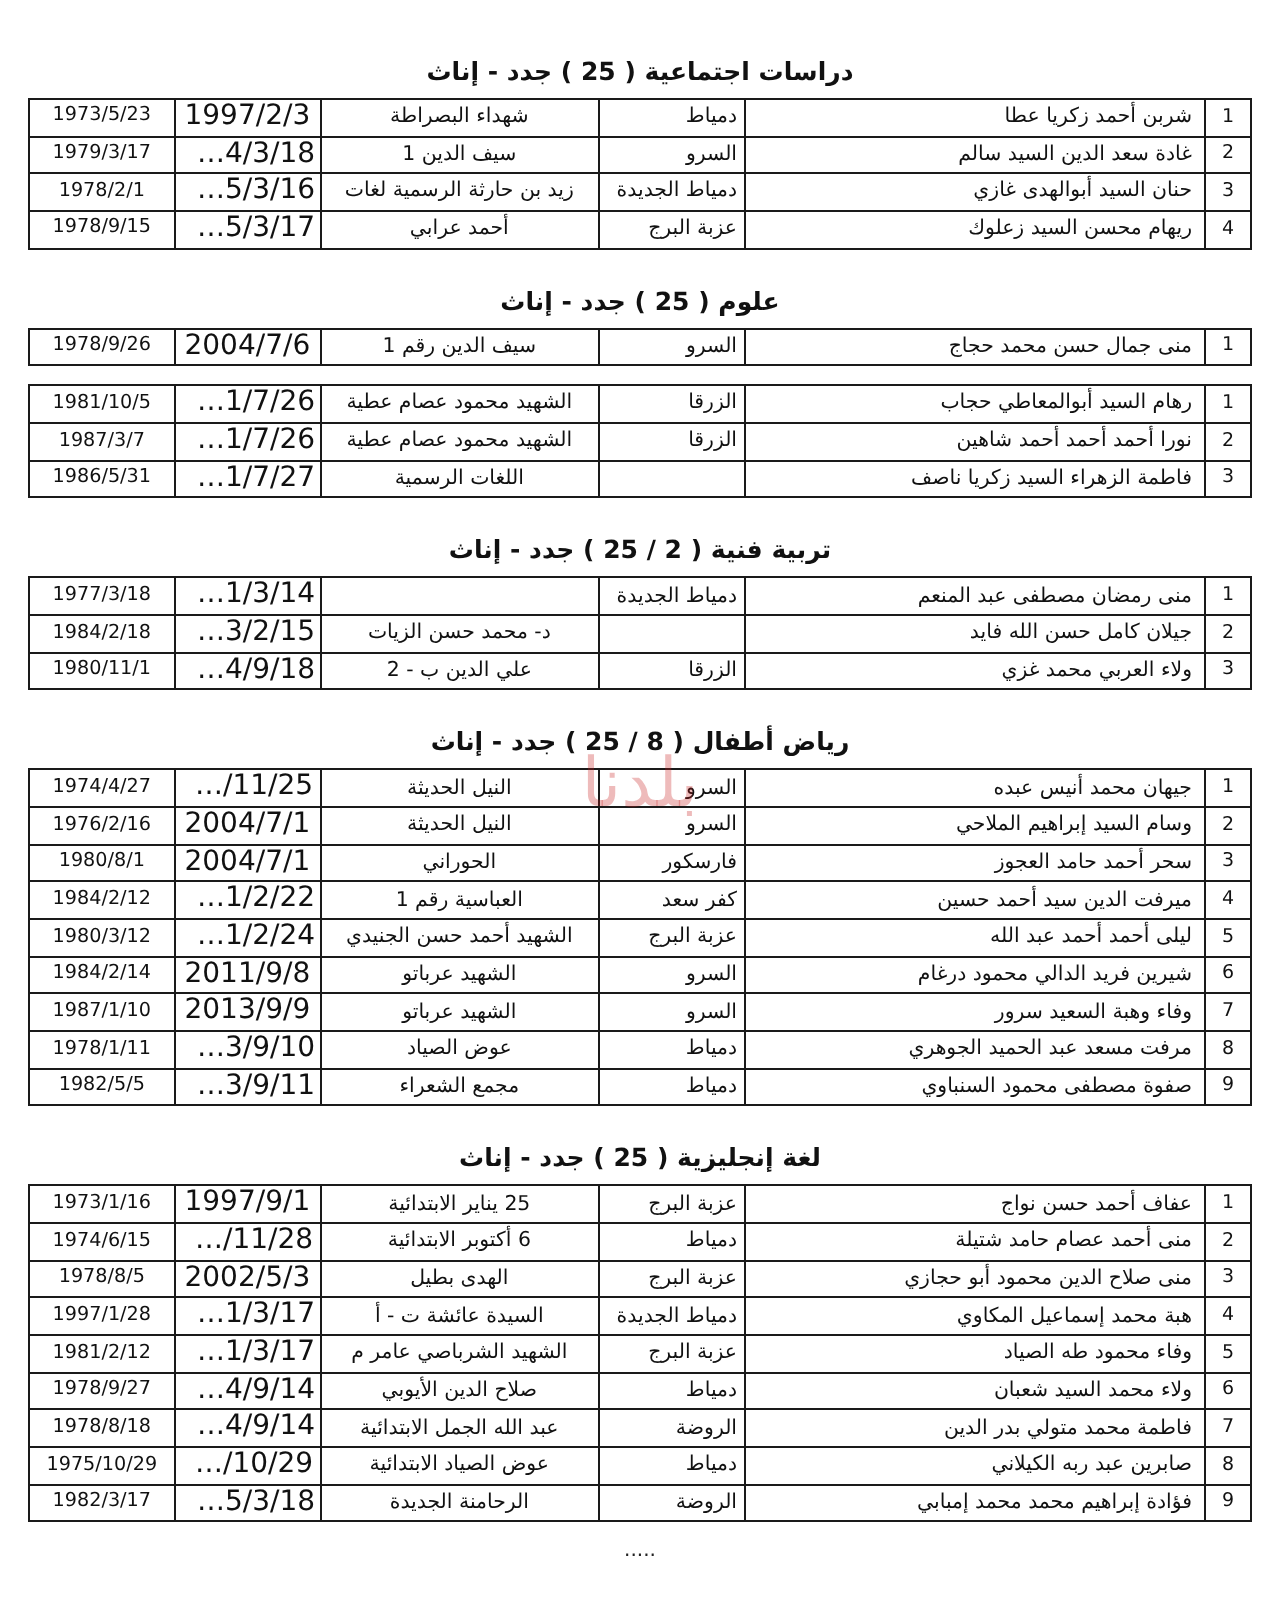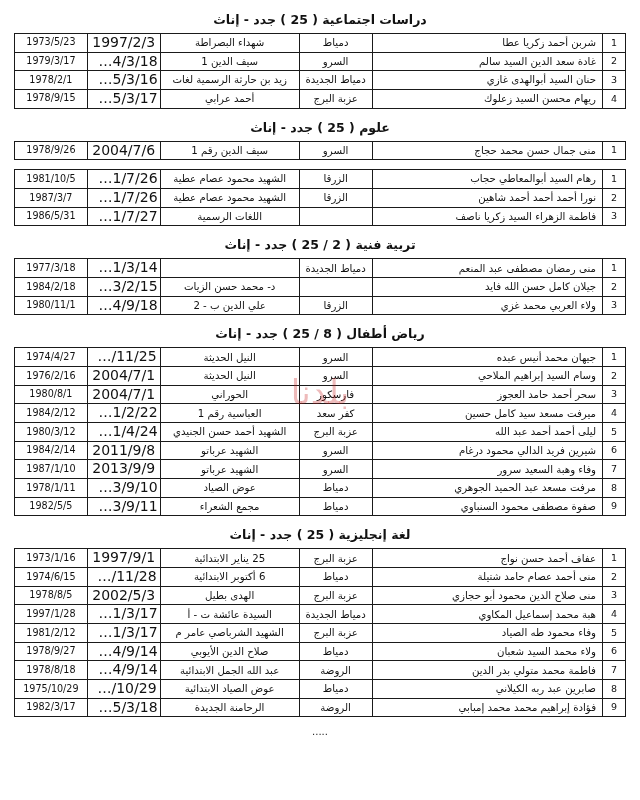--- a/index.html
+++ b/index.html
@@ -15,21 +15,21 @@
     box-sizing:border-box;
     padding:10px 14px 16px 14px;
     position:relative;
     background:#fff;
   }
   .section{margin-bottom:9px;}
   .sec-title{
     text-align:center;
     font-weight:bold;
     font-size:12.5px;
-    margin:0 0 4px 0;
+    margin:16px 0 4px 0;
     padding:2px 0;
     letter-spacing:0;
   }
   table{
     width:100%;
     border-collapse:collapse;
     table-layout:fixed;
     direction:rtl;
   }
   td{
@@ -39,21 +39,21 @@
     padding:1px 3px;
     height:14px;
     vertical-align:middle;
     white-space:nowrap;
     overflow:hidden;
     text-overflow:ellipsis;
   }
   td.idx{width:16px;text-align:center;font-size:9.5px;}
   td.name{width:40%;text-align:right;padding-right:6px;}
   td.school{width:24%;text-align:center;}
-  td.place{width:12%;text-align:center;}
+  td.place{width:12%;}
   td.d1{width:12%;text-align:center;font-size:14px;}
   td.d2{width:12%;text-align:center;font-size:9.6px;}
   .watermark{
     position:absolute;
     left:50%;
     top:372px;
     transform:translateX(-50%);
     font-size:34px;
     font-weight:normal;
     color:rgba(200,30,30,0.30);
@@ -212,32 +212,32 @@
             <tr>
               <td class="idx">3</td>
               <td class="name">سحر أحمد حامد العجوز</td>
               <td class="place">فارسكور</td>
               <td class="school">الحوراني</td>
               <td class="d1">2004/7/1</td>
               <td class="d2">1980/8/1</td>
             </tr>
             <tr>
               <td class="idx">4</td>
-              <td class="name">ميرفت مسعد سيد كامل حسين</td>
+              <td class="name">ميرفت الدين سيد أحمد حسين</td>
               <td class="place">كفر سعد</td>
               <td class="school">العباسية رقم 1</td>
               <td class="d1">2011/2/22</td>
               <td class="d2">1984/2/12</td>
             </tr>
             <tr>
               <td class="idx">5</td>
               <td class="name">ليلى أحمد أحمد عبد الله</td>
               <td class="place">عزبة البرج</td>
               <td class="school">الشهيد أحمد حسن الجنيدي</td>
-              <td class="d1">2011/4/24</td>
+              <td class="d1">2011/2/24</td>
               <td class="d2">1980/3/12</td>
             </tr>
             <tr>
               <td class="idx">6</td>
               <td class="name">شيرين فريد الدالي محمود درغام</td>
               <td class="place">السرو</td>
               <td class="school">الشهيد عرباتو</td>
               <td class="d1">2011/9/8</td>
               <td class="d2">1984/2/14</td>
             </tr>

